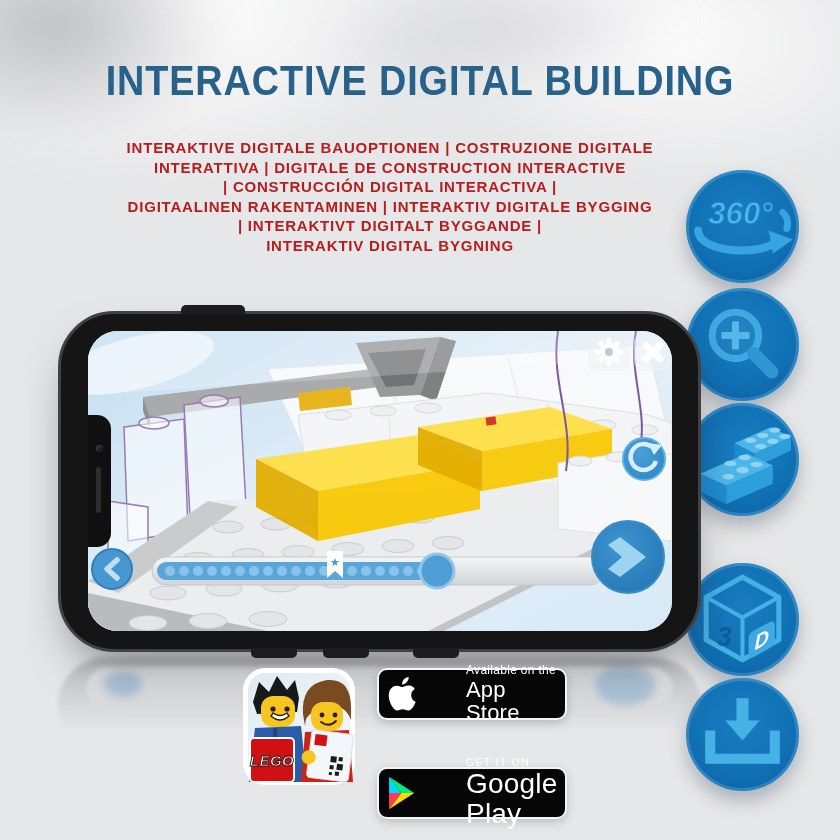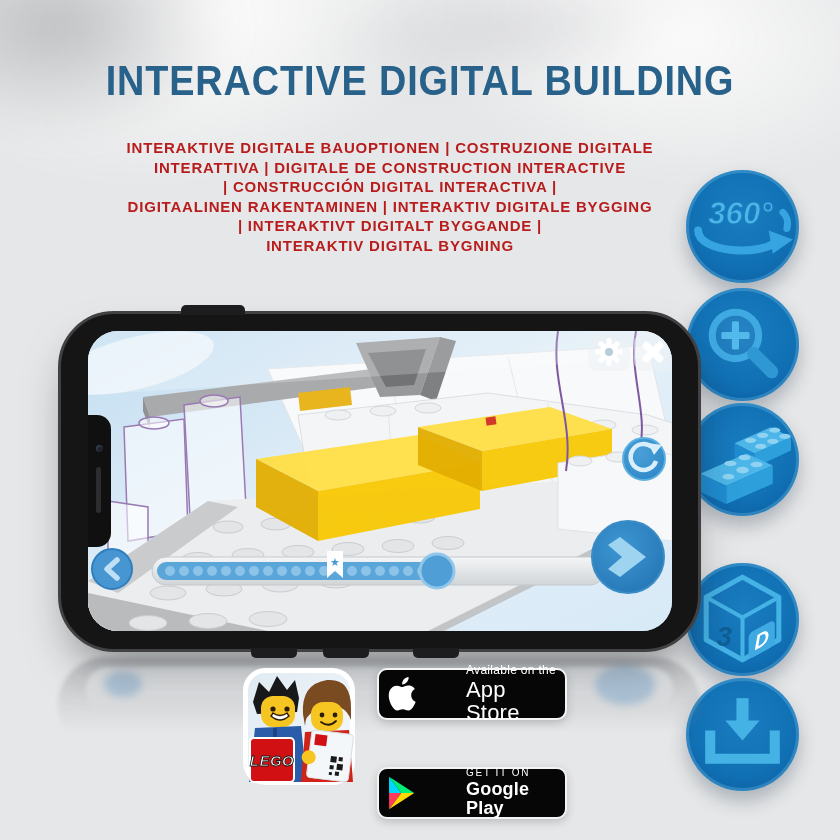--- a/index.html
+++ b/index.html
@@ -56,21 +56,21 @@
   .app-icon{position:absolute;left:243px;top:668px;width:112px;height:117px;z-index:6;}
   .badge{position:absolute;left:377px;width:190px;height:52px;background:#060606;border:2px solid #f4f4f4;
     border-radius:10px;box-sizing:border-box;display:flex;z-index:6;
     box-shadow:0 3px 8px rgba(60,64,70,.25);gap:41px;}
   .badge-as{top:668px;} .badge-gp{top:767px;}
   .badge .bicon{flex:0 0 46px;display:flex;justify-content:center;align-items:center;}
   .badge .btxt{display:flex;flex-direction:column;justify-content:center;color:#fff;line-height:1.05;}
   .as-line1{font-size:12px;letter-spacing:.3px;}
   .as-line2{font-size:22px;letter-spacing:.2px;margin-top:2px;}
   .gp-line1{font-size:10px;letter-spacing:1.6px;}
-  .gp-line2{font-size:18px;font-weight:bold;letter-spacing:.2px;margin-top:1px;}
+  .gp-line2{font-size:28px;font-weight:normal;letter-spacing:.2px;margin-top:1px;}
 </style>
 </head>
 <body>
 
 <div class="canvas">
   <div class="fab fab1"></div>
   <div class="fab fab2"></div>
   <div class="fab fab3"></div>
   <div class="fab fab4"></div>
 

